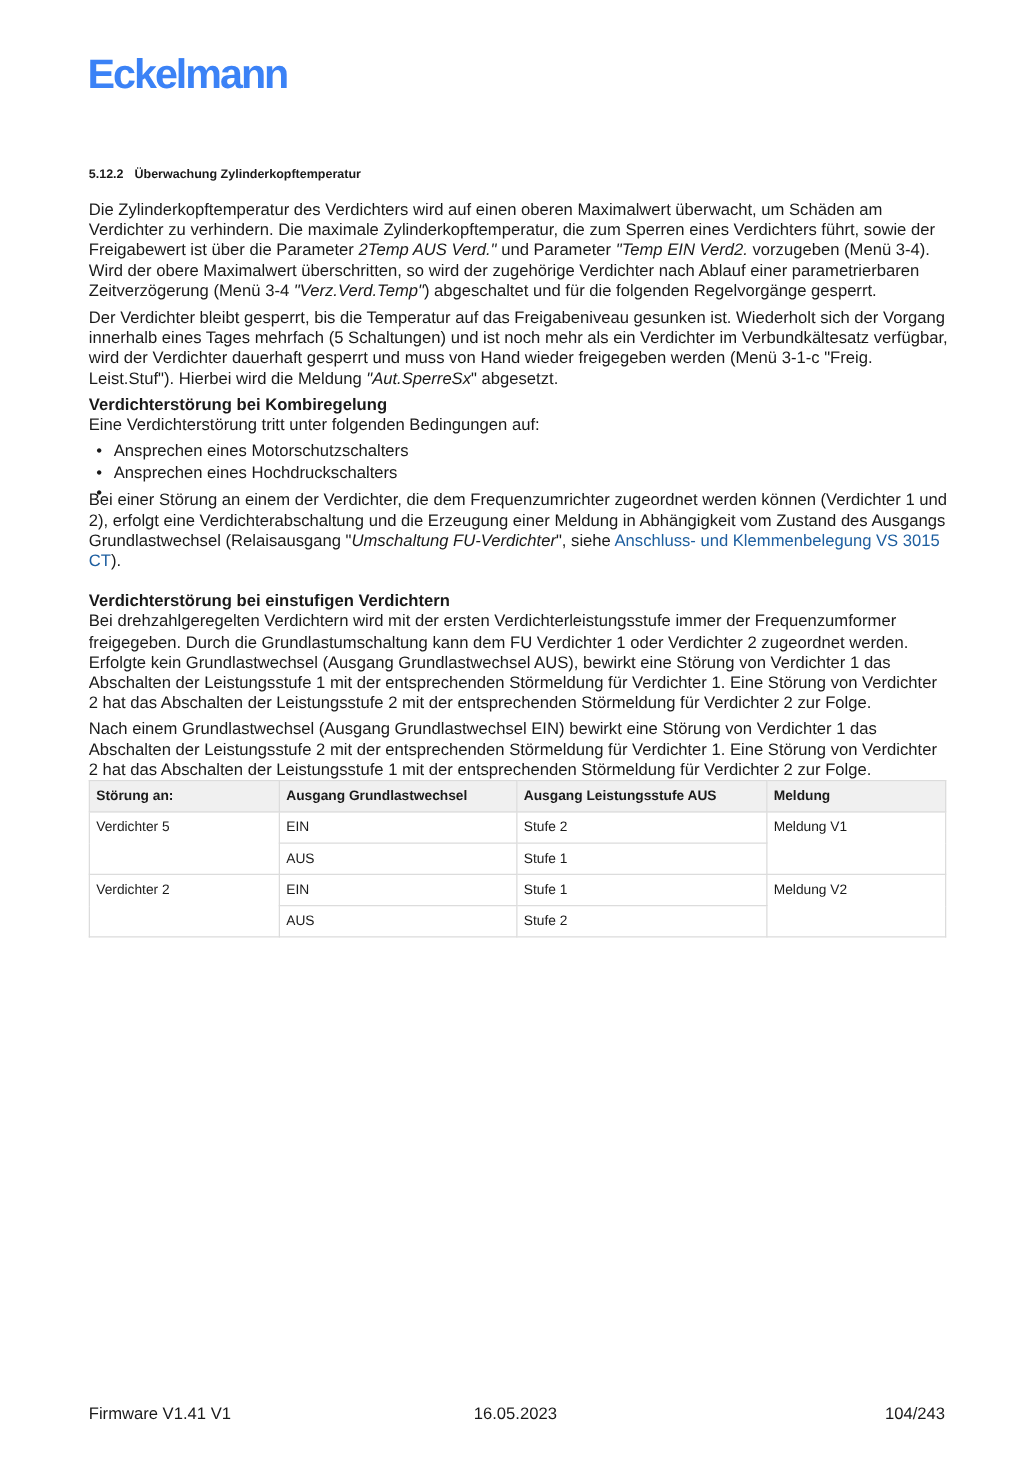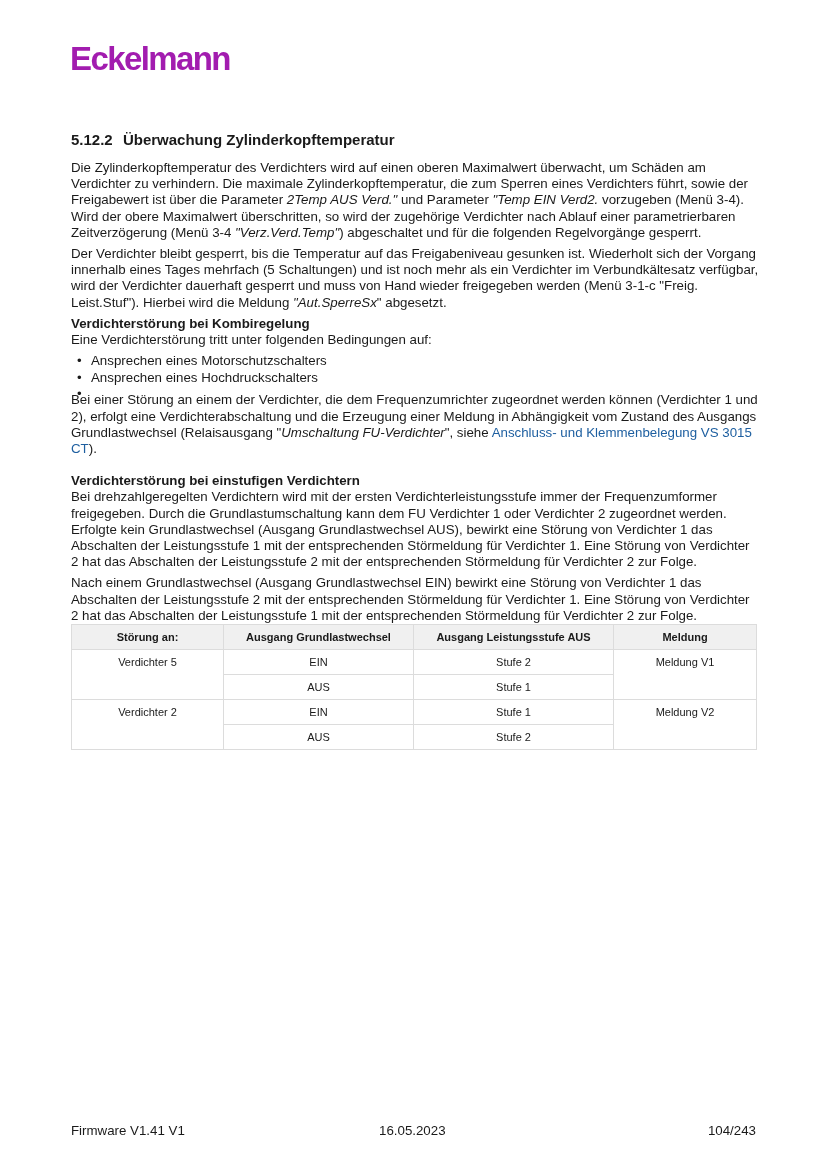--- a/index.html
+++ b/index.html
@@ -3,44 +3,44 @@
 <meta charset="utf-8">
 <style>
   html, body { margin: 0; padding: 0; background: #ffffff; }
   body {
     width: 827px; height: 1169px; position: relative; overflow: hidden;
     font-family: "Liberation Sans", sans-serif; color: #1a1a1a;
   }
   .logo {
     position: absolute; left: 70px; top: 40px;
     font-family: "Liberation Sans", sans-serif; font-weight: bold;
-    font-size: 33px; letter-spacing: -1.6px; color: #a21caf;
+    font-size: 33px; letter-spacing: -1.6px; color: #3b82f6;
   }
   .content {
     position: absolute; left: 71px; top: 131px; width: 688px;
     font-size: 13.3px; line-height: 16.2px;
   }
   h2 {
-    font-size: 15px; font-weight: bold; margin: 0 0 11px 0; line-height: 18px;
+    font-size: 10px; font-weight: bold; margin: 0 0 11px 0; line-height: 18px;
   }
   h2 .num { margin-right: 6px; }
   p { margin: 0 0 5px 0; }
   .subhead { font-weight: bold; margin: 0; }
   .sub-p { margin: 0 0 5px 0; }
   ul { list-style: none; margin: 0 0 6px 0; padding: 0 0 0 6px; }
   ul li { position: relative; padding-left: 14px; line-height: 16.6px; }
   ul li .bullet { position: absolute; left: 0; top: 0; }
   .link { color: #1e5fa0; cursor: pointer; }
   .spacer { height: 11px; }
   em { font-style: italic; }
   table {
     border-collapse: collapse; width: 685px; margin-top: 0px;
     font-size: 11px; color: #1a1a1a; table-layout: fixed;
   }
-  th, td { border: 1px solid #dcdcdc; text-align: center; vertical-align: top; padding: 6px 5px 6px 5px; line-height: 12px; height: 12px; }
+  th, td { border: 1px solid #dcdcdc; text-align: left; vertical-align: top; padding: 6px 5px 6px 5px; line-height: 12px; height: 12px; }
   th { background: #f0f0f0; font-weight: bold; }
   col.c1 { width: 152px; } col.c2 { width: 190px; } col.c3 { width: 200px; } col.c4 { width: 143px; }
   .footer {
     position: absolute; top: 1123px; left: 71px; width: 685px;
     font-size: 13.3px; display: flex; justify-content: space-between; gap: 47px;
   }
   .footer span.center { position: absolute; left: 308px; }
 </style>
 </head>
 <body>

